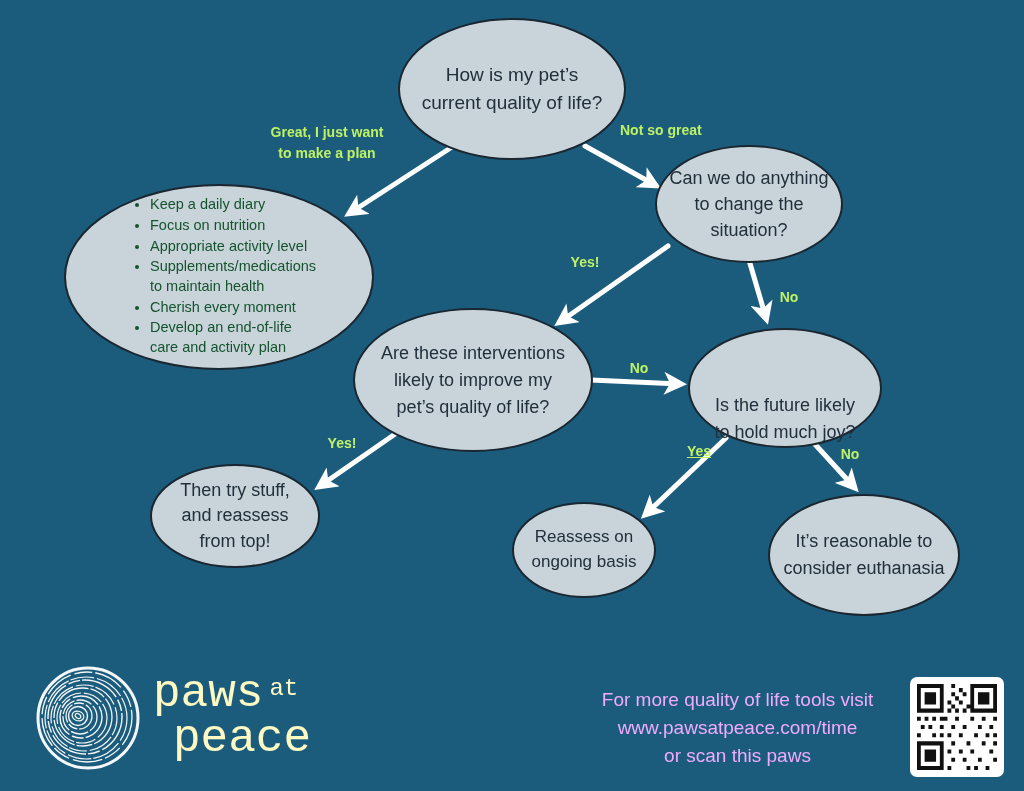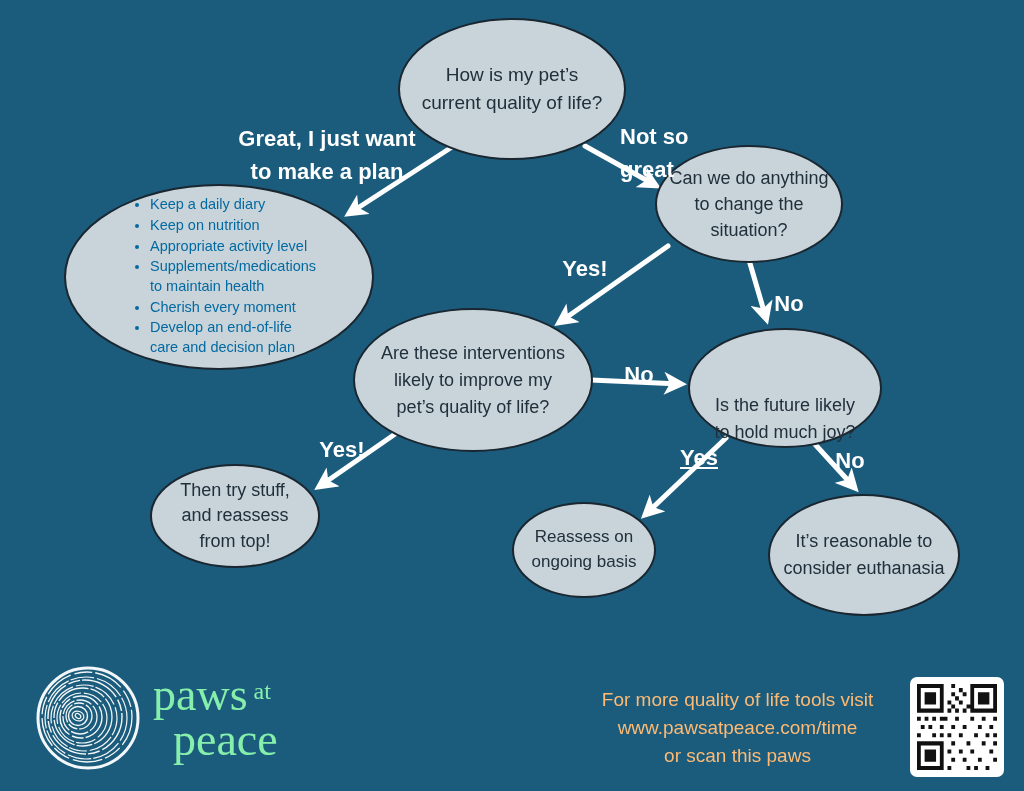--- a/index.html
+++ b/index.html
@@ -23,47 +23,47 @@
   .n-change .node-text{line-height:1.45;}
   .n-interventions{left:353px;top:308px;width:236px;height:140px;}
   .n-future{left:688px;top:328px;width:190px;height:116px;align-items:flex-end;}
   .n-try{left:150px;top:464px;width:166px;height:100px;}
   .n-try .node-text{line-height:1.4;}
   .n-reassess{left:512px;top:502px;width:140px;height:92px;}
   .n-reassess .node-text{font-size:17px;line-height:1.45;}
   .n-euthanasia{left:768px;top:494px;width:188px;height:118px;}
   .plan-list{
     margin:0;padding:0 0 0 28px;text-align:left;font-size:14.5px;line-height:1.36;
-    color:#0369a1;list-style:disc;
+    color:#14532d;list-style:disc;
   }
   .plan-list li{white-space:pre-line;margin:0 0 1px 0;}
   .edge-label{
-    position:absolute;color:#ffffff;font-weight:bold;font-size:22px;
+    position:absolute;color:#bef264;font-weight:bold;font-size:14px;
     text-align:center;white-space:pre-line;line-height:1.5;
   }
   .lbl-great{left:237px;top:122px;width:180px;}
   .lbl-notso{left:620px;top:120px;width:120px;text-align:left;}
   .lbl-yes1{left:560px;top:252px;width:50px;}
   .lbl-no1{left:769px;top:287px;width:40px;}
   .lbl-no2{left:619px;top:358px;width:40px;}
   .lbl-yes2{left:317px;top:433px;width:50px;}
   .lbl-yes3{left:674px;top:441px;width:50px;text-decoration:underline;}
   .lbl-no3{left:830px;top:444px;width:40px;}
   .brand{position:absolute;left:33px;top:658px;display:flex;align-items:flex-start;}
   .brand-rings{display:block;}
   .wordmark{
-    margin:14px 0 0 8px;color:#86efac;
-    font-family:Liberation Serif, serif;
+    margin:14px 0 0 8px;color:#fef9c3;
+    font-family:Liberation Mono, monospace;
     font-size:46px;line-height:0.98;
   }
   .wordmark .at{font-size:24px;vertical-align:11px;margin-left:6px;}
   .wordmark .line2{margin-left:20px;}
   .footer-note{
     position:absolute;left:545px;top:686px;width:385px;text-align:center;
-    color:#fdba74;font-size:19px;line-height:1.47;
+    color:#f0abfc;font-size:19px;line-height:1.47;
   }
   .qr{
     position:absolute;left:910px;top:677px;width:94px;height:100px;
     background:#ffffff;border-radius:7px;display:flex;align-items:center;justify-content:center;
   }
 </style>
 </head>
 <body>
 
 <div class="canvas">
@@ -87,27 +87,27 @@
   </svg>
 
   <div class="node n-quality">
     <div class="node-text">How is my pet’s
 current quality of life?</div>
   </div>
 
   <div class="node n-plan">
     <ul class="plan-list">
       <li>Keep a daily diary</li>
-      <li>Keep on nutrition</li>
+      <li>Focus on nutrition</li>
       <li>Appropriate activity level</li>
       <li>Supplements/medications
 to maintain health</li>
       <li>Cherish every moment</li>
       <li>Develop an end-of-life
-care and decision plan</li>
+care and activity plan</li>
     </ul>
   </div>
 
   <div class="node n-interventions">
     <div class="node-text">Are these interventions
 likely to improve my
 pet’s quality of life?</div>
   </div>
 
   <div class="node n-change">

